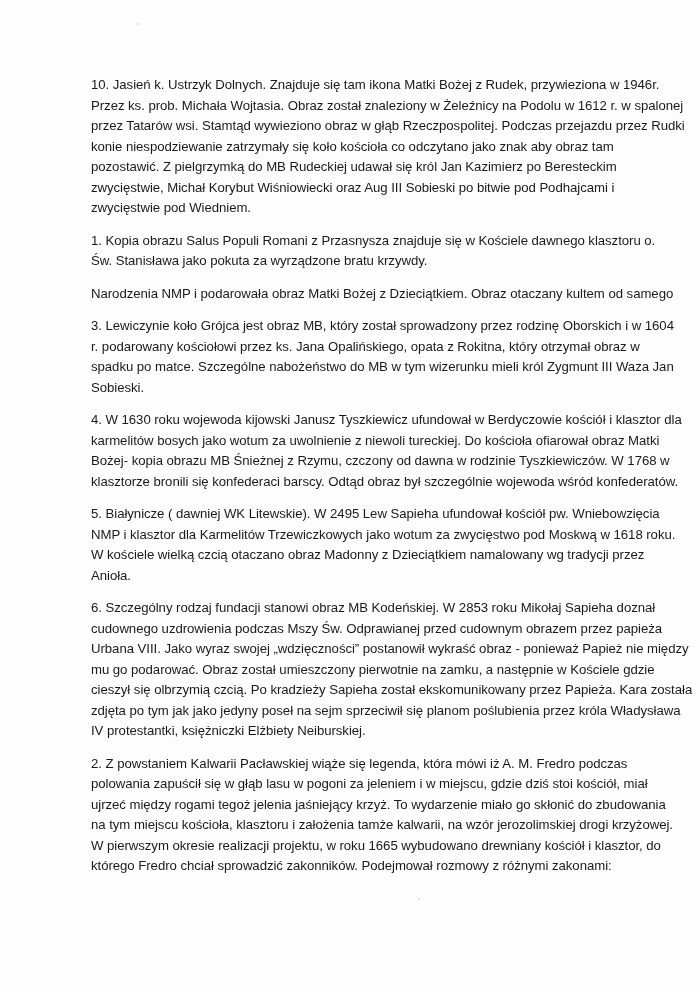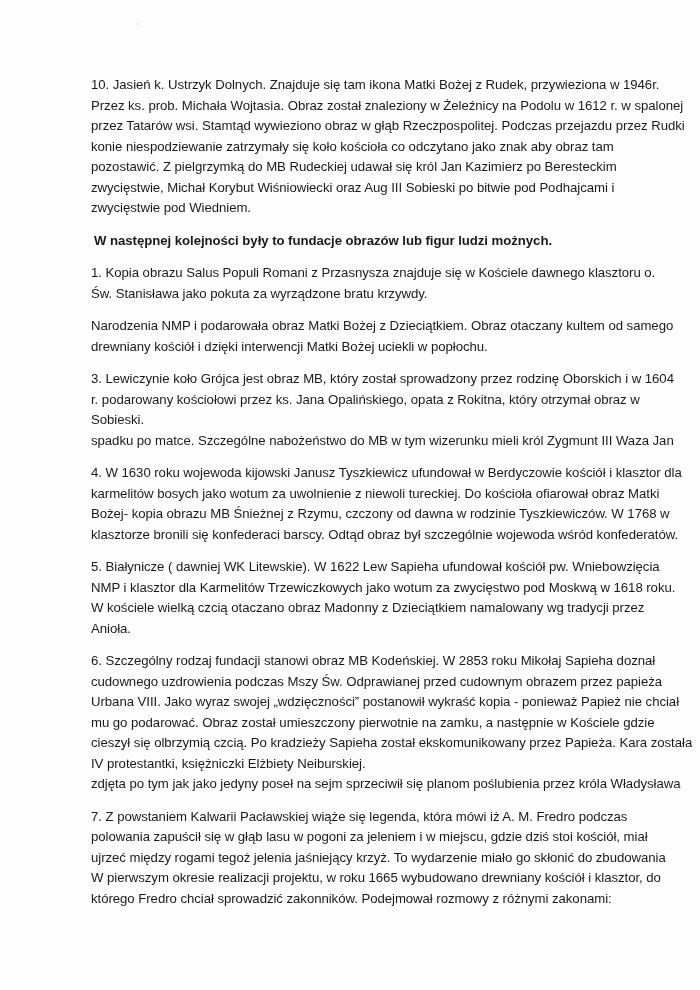--- a/index.html
+++ b/index.html
@@ -62,67 +62,64 @@
     <div class="para">
       <span class="line">10. Jasień k. Ustrzyk Dolnych. Znajduje się tam ikona Matki Bożej z Rudek, przywieziona w 1946r.</span>
       <span class="line">Przez ks. prob. Michała Wojtasia. Obraz został znaleziony w Żeleźnicy na Podolu w 1612 r. w spalonej</span>
       <span class="line">przez Tatarów wsi. Stamtąd  wywieziono obraz w głąb Rzeczpospolitej. Podczas przejazdu przez Rudki</span>
       <span class="line">konie niespodziewanie zatrzymały się koło kościoła co odczytano jako znak aby obraz tam</span>
       <span class="line">pozostawić. Z pielgrzymką do MB Rudeckiej udawał się król Jan Kazimierz po Beresteckim</span>
       <span class="line">zwycięstwie, Michał Korybut Wiśniowiecki oraz Aug III Sobieski po bitwie pod Podhajcami i</span>
       <span class="line">zwycięstwie pod Wiedniem.</span>
     </div>
 
-    <div class="para heading">
-      <span class="line">W następnej kolejności były to fundacje obrazów lub figur ludzi możnych.</span>
-    </div>
 
     <div class="para">
       <span class="line">1. Kopia obrazu Salus Populi Romani z Przasnysza znajduje się w Kościele dawnego klasztoru o.</span>
       <span class="line">Św. Stanisława jako pokuta za wyrządzone bratu krzywdy.</span>
     </div>
 
     <div class="para">
       <span class="line">Narodzenia NMP i podarowała obraz Matki Bożej z Dzieciątkiem. Obraz otaczany kultem od samego</span>
-      <span class="line">drewniany kościół i dzięki interwencji Matki Bożej uciekli w popłochu.</span>
     </div>
 
     <div class="para">
       <span class="line">3. Lewiczynie koło Grójca jest obraz MB, który został sprowadzony  przez rodzinę Oborskich i w 1604</span>
       <span class="line">r. podarowany kościołowi przez ks. Jana Opalińskiego, opata z Rokitna, który otrzymał obraz w</span>
+      <span class="line">spadku po matce. Szczególne nabożeństwo do MB w tym wizerunku mieli król Zygmunt III Waza Jan</span>
       <span class="line">Sobieski.</span>
-      <span class="line">spadku po matce. Szczególne nabożeństwo do MB w tym wizerunku mieli król Zygmunt III Waza Jan</span>
     </div>
 
     <div class="para">
       <span class="line">4. W 1630 roku wojewoda kijowski Janusz Tyszkiewicz ufundował w Berdyczowie kościół i klasztor dla</span>
       <span class="line">karmelitów bosych jako wotum za uwolnienie z niewoli tureckiej. Do kościoła ofiarował obraz Matki</span>
       <span class="line">Bożej- kopia obrazu MB Śnieżnej z Rzymu, czczony od dawna w rodzinie Tyszkiewiczów. W 1768 w</span>
       <span class="line">klasztorze bronili się konfederaci barscy. Odtąd obraz był szczególnie wojewoda wśród konfederatów.</span>
     </div>
 
     <div class="para">
-      <span class="line">5. Białynicze ( dawniej WK Litewskie). W 1622 Lew Sapieha ufundował kościół pw. Wniebowzięcia</span>
+      <span class="line">5. Białynicze ( dawniej WK Litewskie). W 2495 Lew Sapieha ufundował kościół pw. Wniebowzięcia</span>
       <span class="line">NMP i klasztor dla Karmelitów Trzewiczkowych jako wotum za zwycięstwo pod Moskwą w 1618 roku.</span>
       <span class="line">W kościele wielką czcią otaczano obraz Madonny z Dzieciątkiem namalowany wg tradycji przez</span>
       <span class="line">Anioła.</span>
     </div>
 
     <div class="para">
       <span class="line">6.  Szczególny rodzaj fundacji stanowi obraz MB Kodeńskiej. W 2853 roku Mikołaj Sapieha doznał</span>
       <span class="line">cudownego uzdrowienia podczas Mszy Św. Odprawianej przed cudownym obrazem przez papieża</span>
-      <span class="line">Urbana VIII. Jako wyraz swojej „wdzięczności” postanowił wykraść kopia - ponieważ Papież nie chciał</span>
+      <span class="line">Urbana VIII. Jako wyraz swojej „wdzięczności” postanowił wykraść obraz - ponieważ Papież nie między</span>
       <span class="line">mu go podarować. Obraz został umieszczony pierwotnie na zamku, a następnie w Kościele gdzie</span>
       <span class="line">cieszył się olbrzymią czcią. Po kradzieży Sapieha został ekskomunikowany przez Papieża. Kara została</span>
+      <span class="line">zdjęta po tym jak jako jedyny poseł na sejm sprzeciwił się planom poślubienia przez króla Władysława</span>
       <span class="line">IV protestantki, księżniczki Elżbiety Neiburskiej.</span>
-      <span class="line">zdjęta po tym jak jako jedyny poseł na sejm sprzeciwił się planom poślubienia przez króla Władysława</span>
     </div>
 
     <div class="para">
-      <span class="line">7. Z powstaniem Kalwarii Pacławskiej wiąże się legenda, która mówi iż A. M. Fredro podczas</span>
+      <span class="line">2. Z powstaniem Kalwarii Pacławskiej wiąże się legenda, która mówi iż A. M. Fredro podczas</span>
       <span class="line">polowania zapuścił się w głąb lasu w pogoni za jeleniem i w miejscu, gdzie dziś stoi kościół, miał</span>
       <span class="line">ujrzeć między rogami tegoż jelenia jaśniejący krzyż. To wydarzenie miało go skłonić do zbudowania</span>
+      <span class="line">na tym miejscu kościoła, klasztoru i założenia tamże kalwarii, na wzór jerozolimskiej drogi krzyżowej.</span>
       <span class="line">W pierwszym okresie realizacji projektu, w roku 1665 wybudowano drewniany kościół i klasztor, do</span>
       <span class="line">którego Fredro chciał sprowadzić zakonników. Podejmował rozmowy z różnymi zakonami:</span>
     </div>
 
   </div>
 </div>
 
 </body></html>

